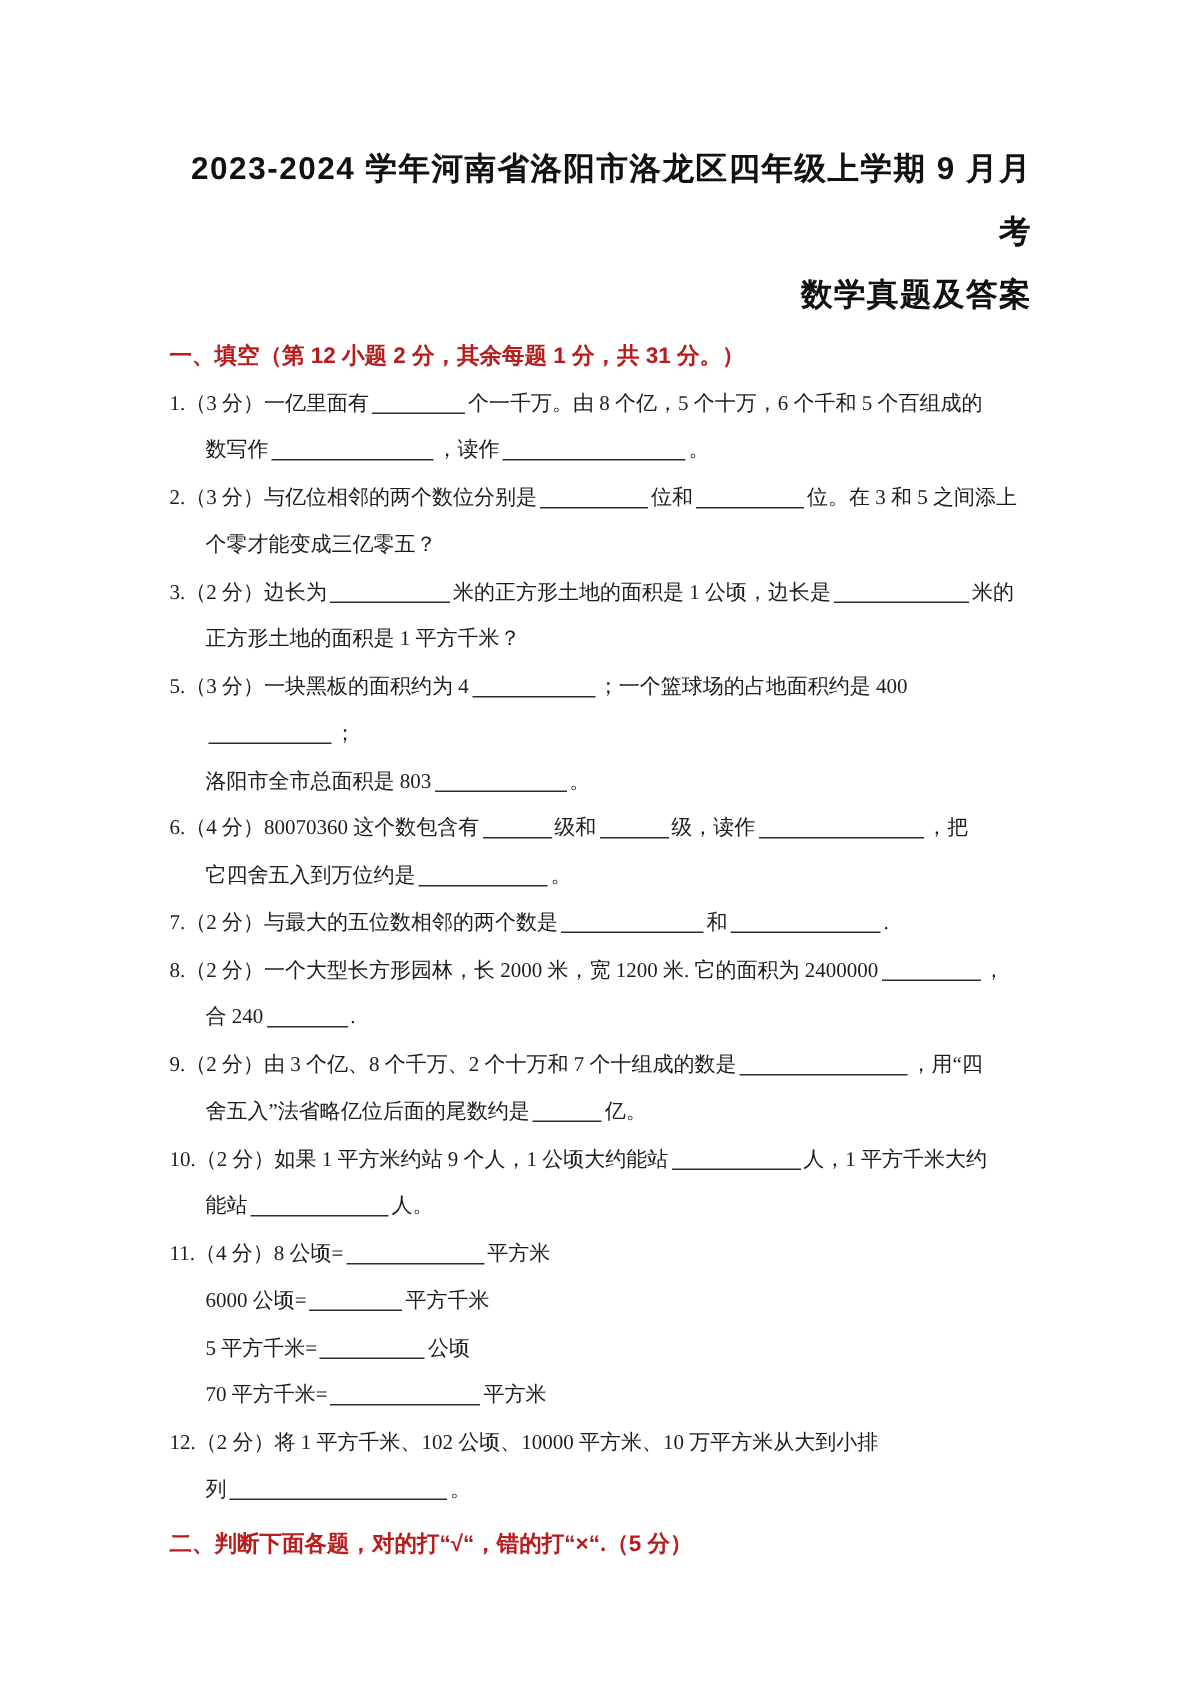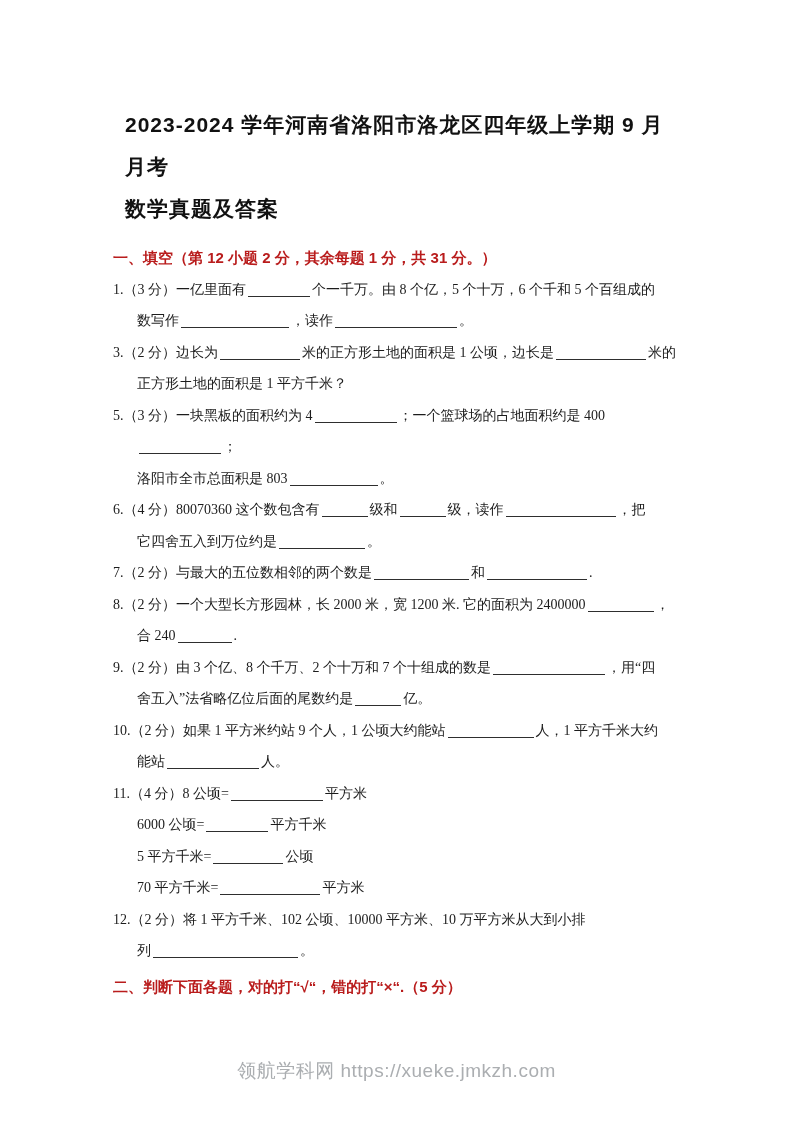--- a/index.html
+++ b/index.html
@@ -12,26 +12,26 @@
     font-family: "Liberation Serif", "DejaVu Serif", serif;
     overflow: hidden;
   }
   .content {
     position: absolute;
     left: 113px;
     top: 92px;
     width: 575px;
   }
   .doc-title {
-    margin: 12px;
+    margin: 0;
     font-family: "Liberation Sans", "DejaVu Sans", sans-serif;
     font-weight: 700;
     font-size: 21px;
     line-height: 42px;
-    text-align: left;
+    text-align: right;
     letter-spacing: 1px;
     color: #111;
   }
   .sec-heading {
     margin: 4px 0 0 0;
     font-family: "Liberation Sans", "DejaVu Sans", sans-serif;
     font-weight: 700;
     font-size: 15px;
     line-height: 31.5px;
     color: #b91c1c;
@@ -73,28 +73,28 @@
   <div class="content">
     <h1 class="doc-title">
       <span>2023-2024 学年河南省洛阳市洛龙区四年级上学期 9 月月考</span><br>
       <span>数学真题及答案</span>
     </h1>
 
     <p class="sec-heading">一、填空（第 12 小题 2 分，其余每题 1 分，共 31 分。）</p>
 
     <div class="question-list" id="questions">
         <p class="question">1.（3 分）一亿里面有<span class="blank" style="width: 62px;"></span>个一千万。由 8 个亿，5 个十万，6 个千和 5 个百组成的<br>数写作<span class="blank" style="width: 108px;"></span>，读作<span class="blank" style="width: 122px;"></span>。</p>
+        <p class="question">2.（3 分）与亿位相邻的两个数位分别是<span class="blank" style="width: 72px;"></span>位和<span class="blank" style="width: 72px;"></span>位。在 3 和 5 之间添上<br>个零才能变成三亿零五？</p>
         <p class="question">3.（2 分）边长为<span class="blank" style="width: 80px;"></span>米的正方形土地的面积是 1 公顷，边长是<span class="blank" style="width: 90px;"></span>米的<br>正方形土地的面积是 1 平方千米？</p>
         <p class="question">5.（3 分）一块黑板的面积约为 4<span class="blank" style="width: 82px;"></span>；一个篮球场的占地面积约是 400<span class="blank" style="width: 82px;"></span>；<br>洛阳市全市总面积是 803<span class="blank" style="width: 88px;"></span>。</p>
         <p class="question">6.（4 分）80070360 这个数包含有<span class="blank" style="width: 46px;"></span>级和<span class="blank" style="width: 46px;"></span>级，读作<span class="blank" style="width: 110px;"></span>，把<br>它四舍五入到万位约是<span class="blank" style="width: 86px;"></span>。</p>
         <p class="question">7.（2 分）与最大的五位数相邻的两个数是<span class="blank" style="width: 95px;"></span>和<span class="blank" style="width: 100px;"></span>.</p>
         <p class="question">8.（2 分）一个大型长方形园林，长 2000 米，宽 1200 米. 它的面积为 2400000<span class="blank" style="width: 66px;"></span>，<br>合 240<span class="blank" style="width: 54px;"></span>.</p>
         <p class="question">9.（2 分）由 3 个亿、8 个千万、2 个十万和 7 个十组成的数是<span class="blank" style="width: 112px;"></span>，用“四<br>舍五入”法省略亿位后面的尾数约是<span class="blank" style="width: 46px;"></span>亿。</p>
         <p class="question">10.（2 分）如果 1 平方米约站 9 个人，1 公顷大约能站<span class="blank" style="width: 86px;"></span>人，1 平方千米大约<br>能站<span class="blank" style="width: 92px;"></span>人。</p>
         <p class="question">11.（4 分）8 公顷=<span class="blank" style="width: 92px;"></span>平方米<br>6000 公顷=<span class="blank" style="width: 62px;"></span>平方千米<br>5 平方千米=<span class="blank" style="width: 70px;"></span>公顷<br>70 平方千米=<span class="blank" style="width: 100px;"></span>平方米</p>
         <p class="question">12.（2 分）将 1 平方千米、102 公顷、10000 平方米、10 万平方米从大到小排<br>列<span class="blank" style="width: 145px;"></span>。</p>
       </div>
 
     <p class="sec-heading">二、判断下面各题，对的打“√“，错的打“×“.（5 分）</p>
   </div>
 
-  <div class="watermark">领航学科网 https://xueke.jmkzh.com</div>
 </div>
 
 </body></html>

